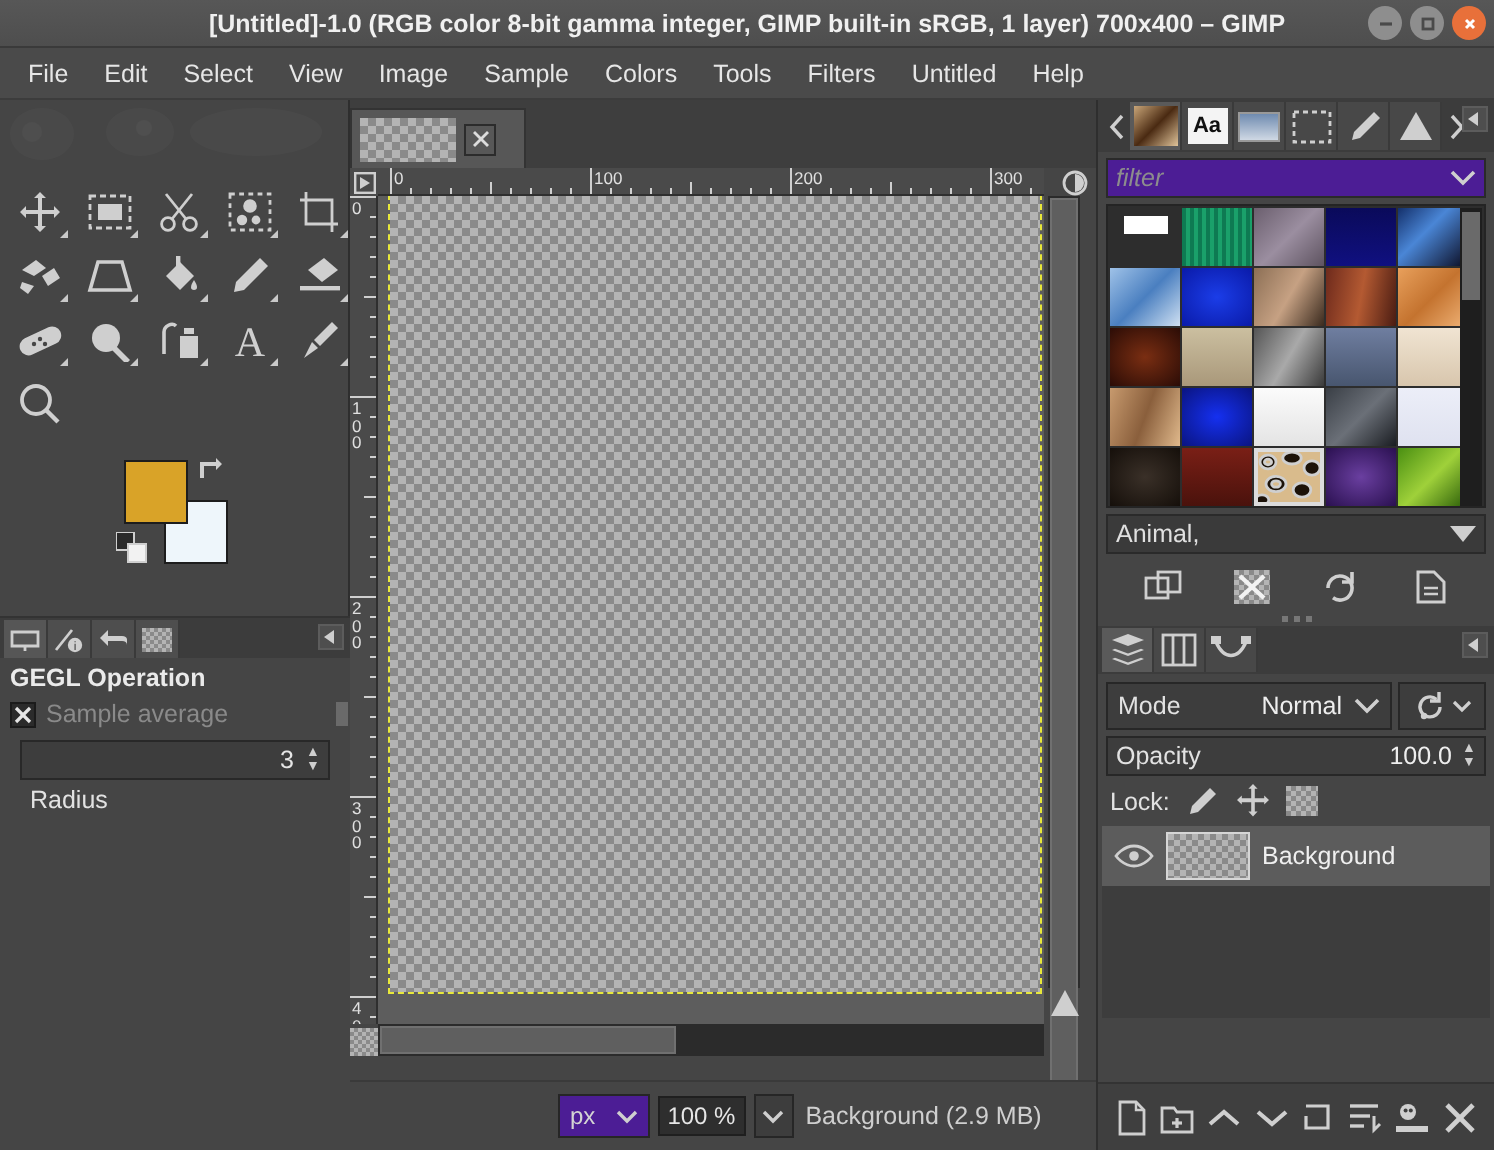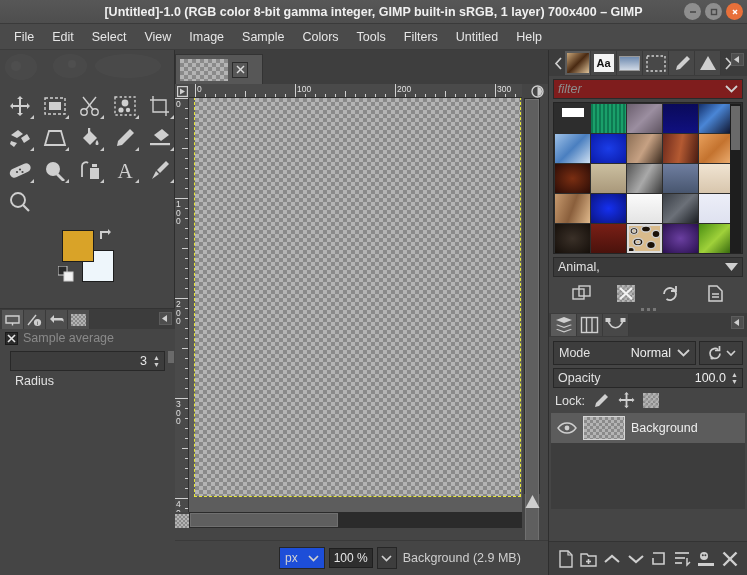--- a/index.html
+++ b/index.html
@@ -176,21 +176,21 @@
     display:flex;align-items:center;justify-content:center;
   }
 
   
   .statusbar {
     position: absolute; left: 175px; top: 540px; width: 373px; height: 35px;
     background: #454545; display: flex; align-items: center; gap: 4px;
     padding-left: 104px; border-top: 1px solid #3a3a3a;
   }
   .unit-combo {
-    height: 22px; background: #1d4ed8; border: 1px solid #262626;
+    height: 22px; background: #4c1d95; border: 1px solid #262626;
     display: flex; align-items: center; gap: 10px; padding: 0 5px;
   }
   .zoom-entry {
     height: 20px; background: #2e2e2e; border: 1px solid #1f1f1f;
     display: flex; align-items: center; padding: 0 4px; font-size: 12px; color: #e6e6e6;
   }
   .zoom-arrow {
     height: 22px; width: 20px; background: #3d3d3d; border: 1px solid #262626;
     display:flex;align-items:center;justify-content:center;
   }
@@ -205,21 +205,21 @@
     height: 26px; background: #3c3c3c; display: flex; align-items: center;
     padding: 0 2px; position: relative;
   }
   .rd-arrow { width: 14px; display: flex; align-items: center; justify-content: center; color: #bdbdbd; }
   .rd-tab {
     width: 26px; height: 24px; display: flex; align-items: center; justify-content: center;
     background: #484848; border-right: 1px solid #3a3a3a;
   }
   .rd-tab.active { background: #5a5a5a; }
   .filter-row {
-    margin: 3px 4px; height: 20px; background: #7f1d1d; border: 1px solid #2a2a2a;
+    margin: 3px 4px; height: 20px; background: #4c1d95; border: 1px solid #2a2a2a;
     display: flex; align-items: center; padding: 0 4px;
   }
   .filter-ph { flex: 1; font-style: italic; color: #8d8d8d; font-size: 12.5px; }
   .pattern-title { padding: 1px 6px 2px 6px; font-style: italic; font-size: 12.5px; color: #e4e4e4; }
   .pattern-grid-wrap {
     position: relative; margin: 0 4px; height: 152px; background: #2d2d2d;
     border: 1px solid #242424; overflow: hidden;
   }
   .pattern-grid { display: grid; grid-template-columns: repeat(5, 35px); gap: 1px; padding: 1px; }
   .pcell { width: 35px; height: 29px; }
@@ -493,20 +493,21 @@
         <div class="dock-tab">
           <div class="checker" style="width:15px;height:12px;background-size:4px 4px;background-position:0 0,2px 2px;"></div>
         </div>
         <div class="dock-menu-btn">
           <svg width="7" height="7" viewBox="0 0 7 7" class="filled">
               <path d="M5 0v7L0 3.5z"></path>
             </svg>
         </div>
       </div>
 
+      <div class="opt-title">GEGL Operation</div>
 
       <div class="opt-check">
         <div class="chkbox">
           <svg width="9" height="9" viewBox="0 0 9 9">
               <line x1="1" y1="1" x2="8" y2="8" stroke="#e6e6e6" stroke-width="1.6"></line>
               <line x1="8" y1="1" x2="1" y2="8" stroke="#e6e6e6" stroke-width="1.6"></line>
             </svg>
         </div>
         <span class="opt-dim">Sample average</span>
       </div>

